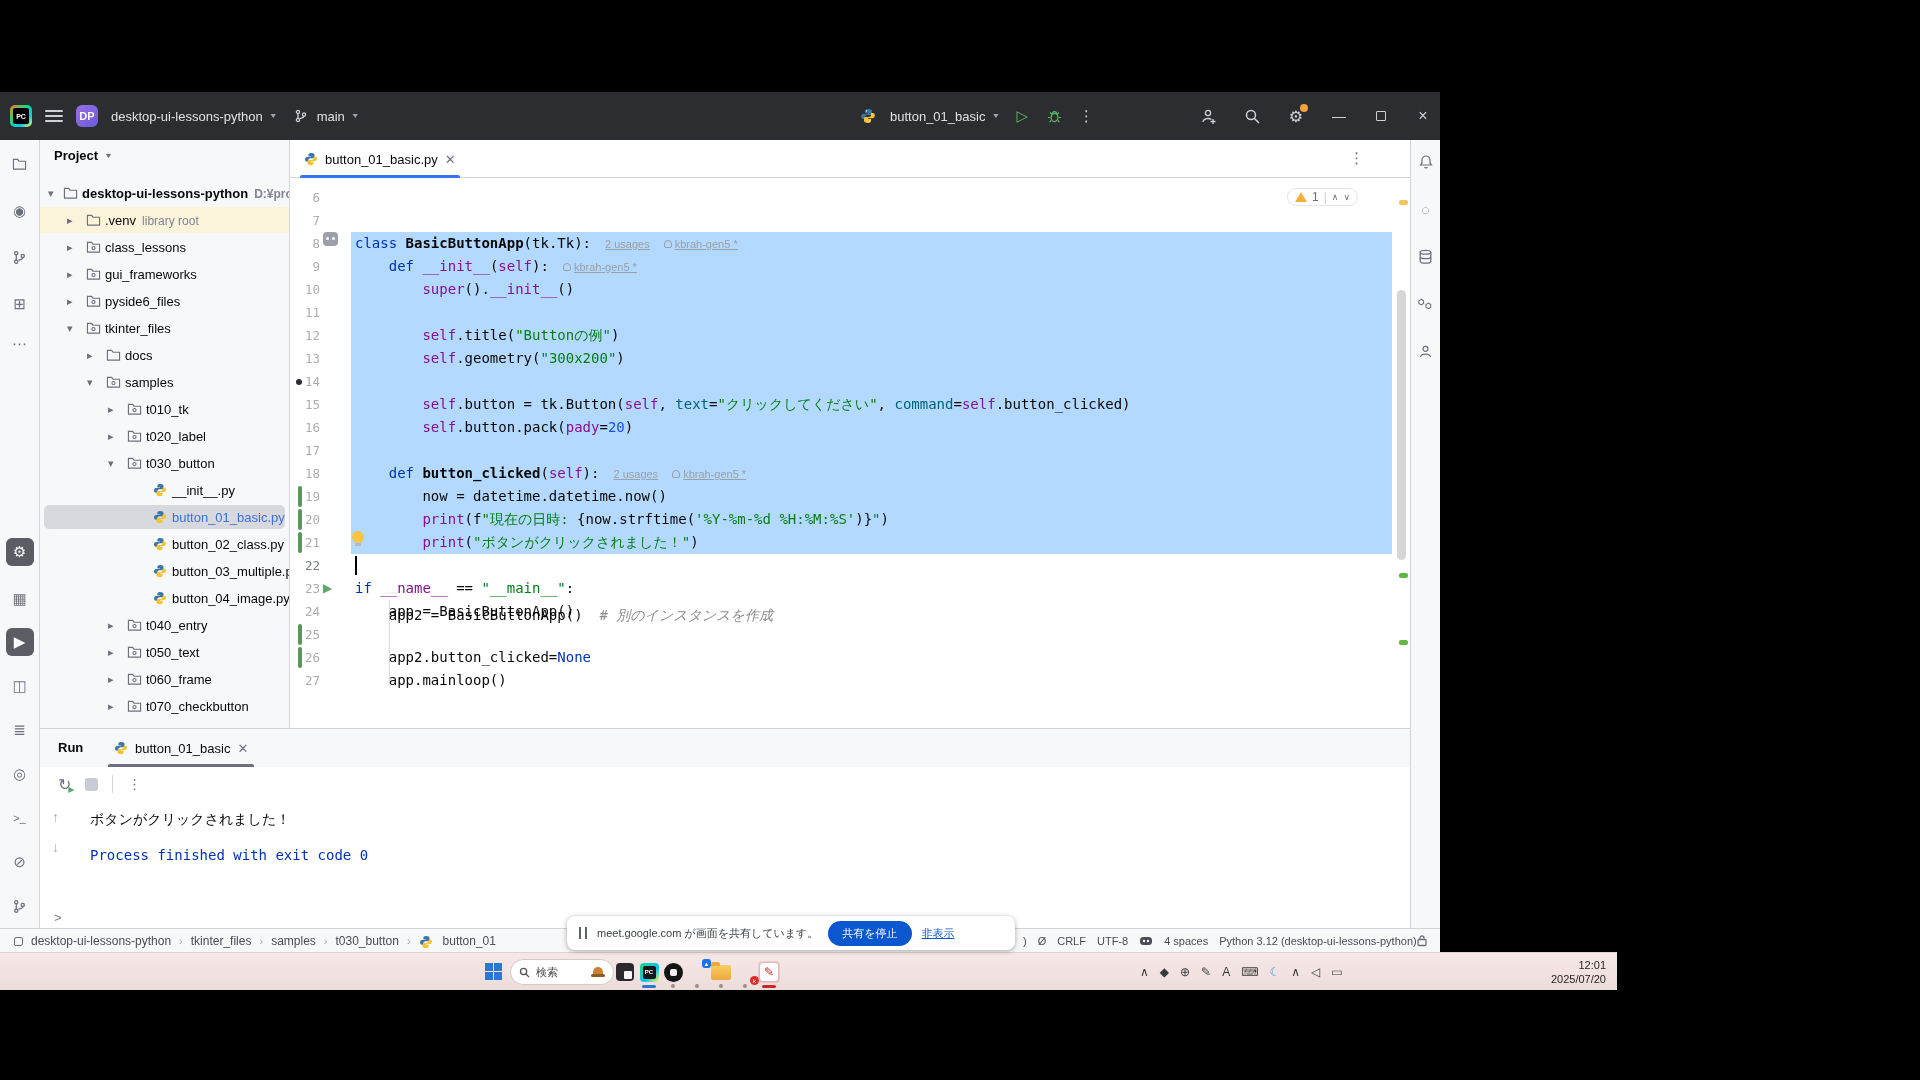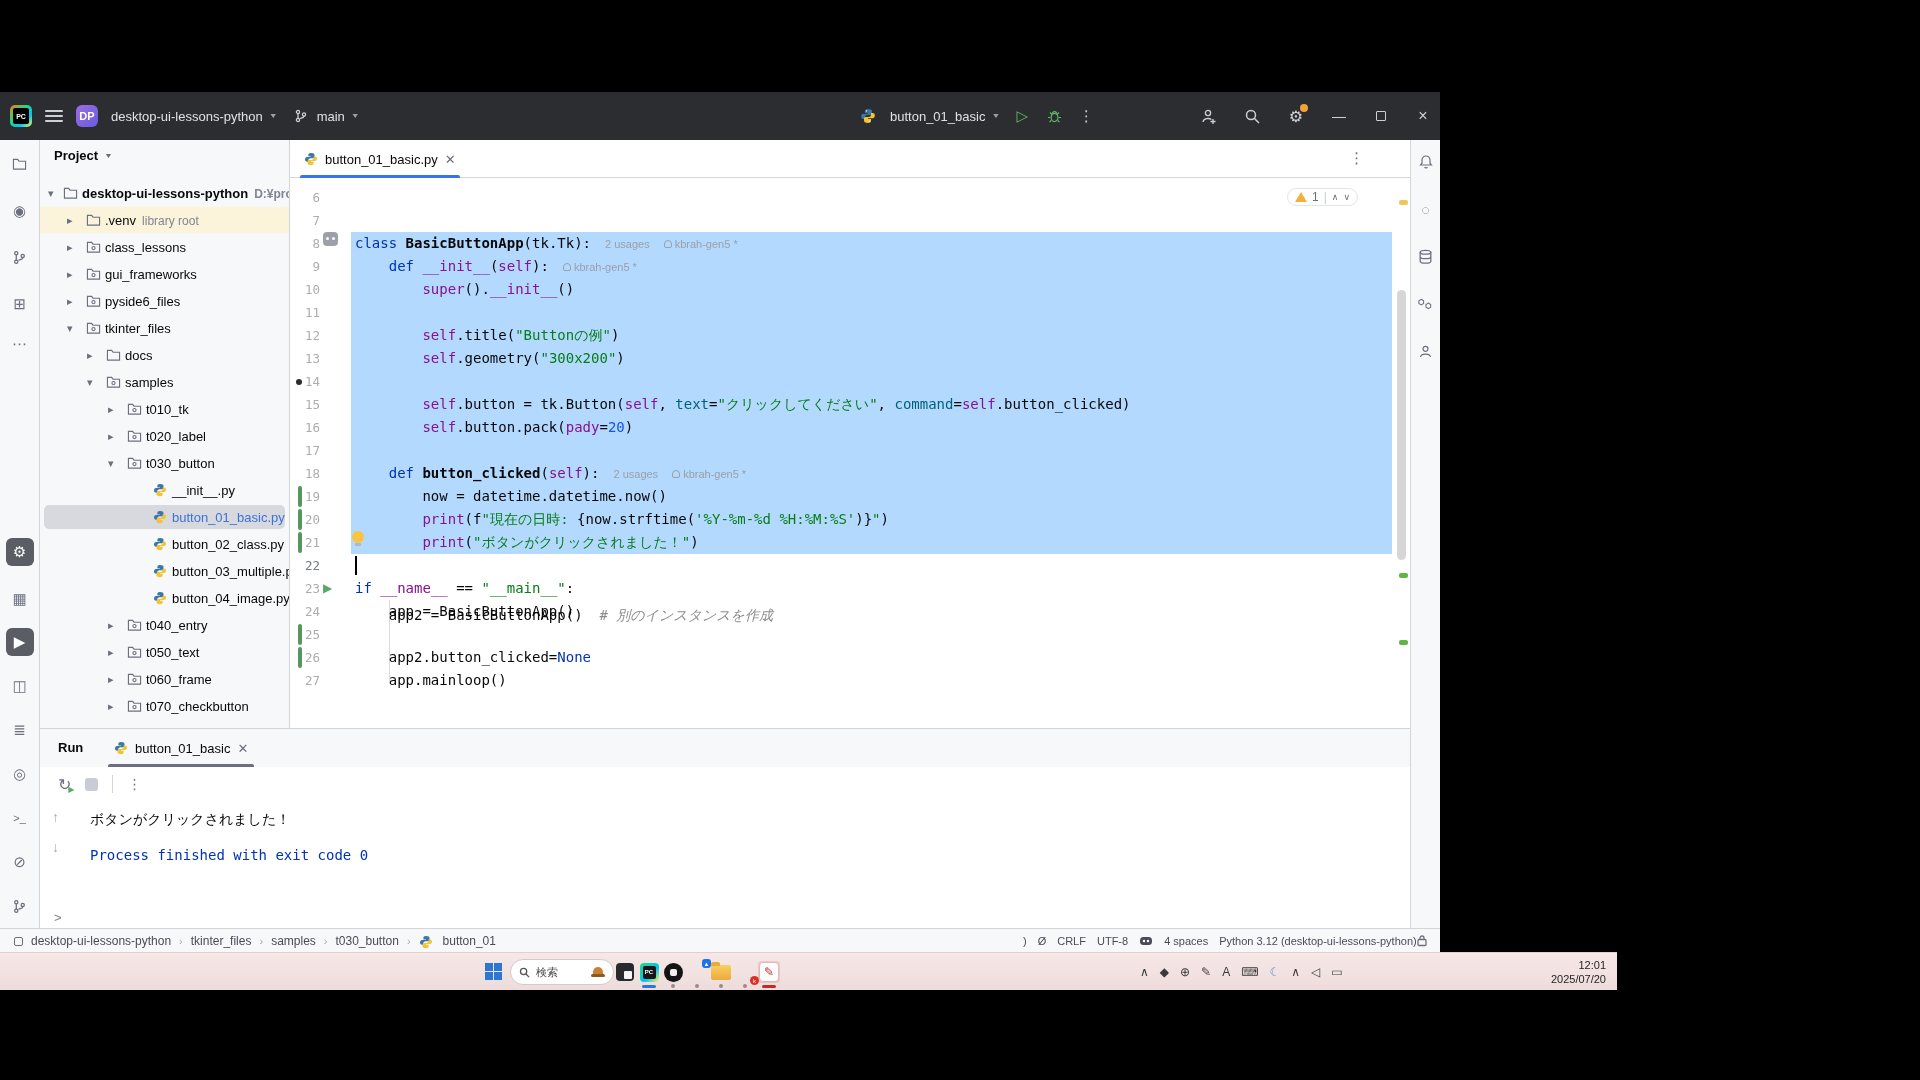--- a/index.html
+++ b/index.html
@@ -73,21 +73,21 @@
   .gchange{position:absolute;left:8px;width:4px;height:21px;background:#57965c;border-radius:2px;}
   .gdot{position:absolute;left:6px;width:6px;height:6px;border-radius:50%;background:#2b2d30;}
   .grun{position:absolute;left:33px;color:#59a869;font-size:12px;height:23px;line-height:23px;cursor:pointer;}
   .gclass{position:absolute;left:33px;top:4px;width:15px;height:14px;border-radius:4px;background:#9da0a8;cursor:pointer;}
   .gclass::after{content:"";position:absolute;left:3px;top:5px;width:3px;height:3px;border-radius:50%;background:#fff;box-shadow:6px 0 0 #fff;}
   .gbulb{position:absolute;left:62px;top:3px;width:12px;height:12px;border-radius:50%;background:#f7c543;cursor:pointer;}
   .gbulb::after{content:"";position:absolute;left:3px;bottom:-3px;width:6px;height:3px;background:#b5b8bf;}
   .caret{position:absolute;left:65px;width:2px;height:19px;background:#000;}
   .tk-k{color:#0033b3;}.tk-s{color:#067d17;}.tk-n{color:#1750eb;}.tk-c{color:#8c8c8c;font-style:italic;}
   .tk-pu{color:#871094;}.tk-te{color:#00627a;}.tk-b{font-weight:bold;}
-  .inlay{font-family:"Liberation Sans",sans-serif;font-size:11px;color:#9aa0a8;margin-left:14px;}
+  .inlay{font-family:"Liberation Sans",sans-serif;font-size:11px;color:#9aa0a8;margin-left:14px;text-decoration:underline;}
   .inlay .pico{display:inline-block;width:8px;height:8px;border:1px solid #9aa0a8;border-radius:50% 50% 2px 2px;margin-right:3px;}
   .iguide{position:absolute;width:1px;background:#d9dbdf;}
   #vscroll{position:absolute;right:4px;width:9px;border-radius:5px;background:rgba(0,0,0,.16);}
   .smark{position:absolute;right:2px;width:9px;height:5px;border-radius:2px;}
 
   
   #runpanel{left:40px;top:588px;width:1370px;height:200px;background:#14532d;border-top:1px solid #d3d5db;}
   #runHeader{position:absolute;left:0;top:0;width:100%;height:38px;background:#f7f8fa;}
   #runTitle{position:absolute;left:18px;top:11px;font-size:13px;font-weight:bold;}
   #runTab{position:absolute;left:64px;top:0;height:38px;display:flex;align-items:center;gap:7px;padding:0 10px;font-size:13px;cursor:pointer;}
@@ -663,20 +663,26 @@
         </div>
       <span id="sblock">
         <svg width="12" height="13" viewBox="0 0 12 13" fill="none" stroke="#6c707e" stroke-width="1.3">
           <rect x="2" y="5.5" width="8" height="6" rx="1"></rect>
             <path d="M4 5.5V4a2 2 0 0 1 4 0v1.5"></path>
           </svg>
       </span>
     </div>
   </div>
 
+  <div id="meetcard" class="abs">
+    <span class="pausebars"></span>
+    <span id="meettext">meet.google.com が画面を共有しています。</span>
+    <button id="stopshare">共有を停止</button>
+    <span id="hideshare">非表示</span>
+  </div>
 
   <div id="taskbar" class="abs">
     <div id="startbtn">
         <i></i>
         <i></i>
         <i></i>
         <i></i>
       </div>
     <div id="searchpill">
       <svg width="11" height="11" viewBox="0 0 12 12" fill="none" stroke="#555" stroke-width="1.4">

